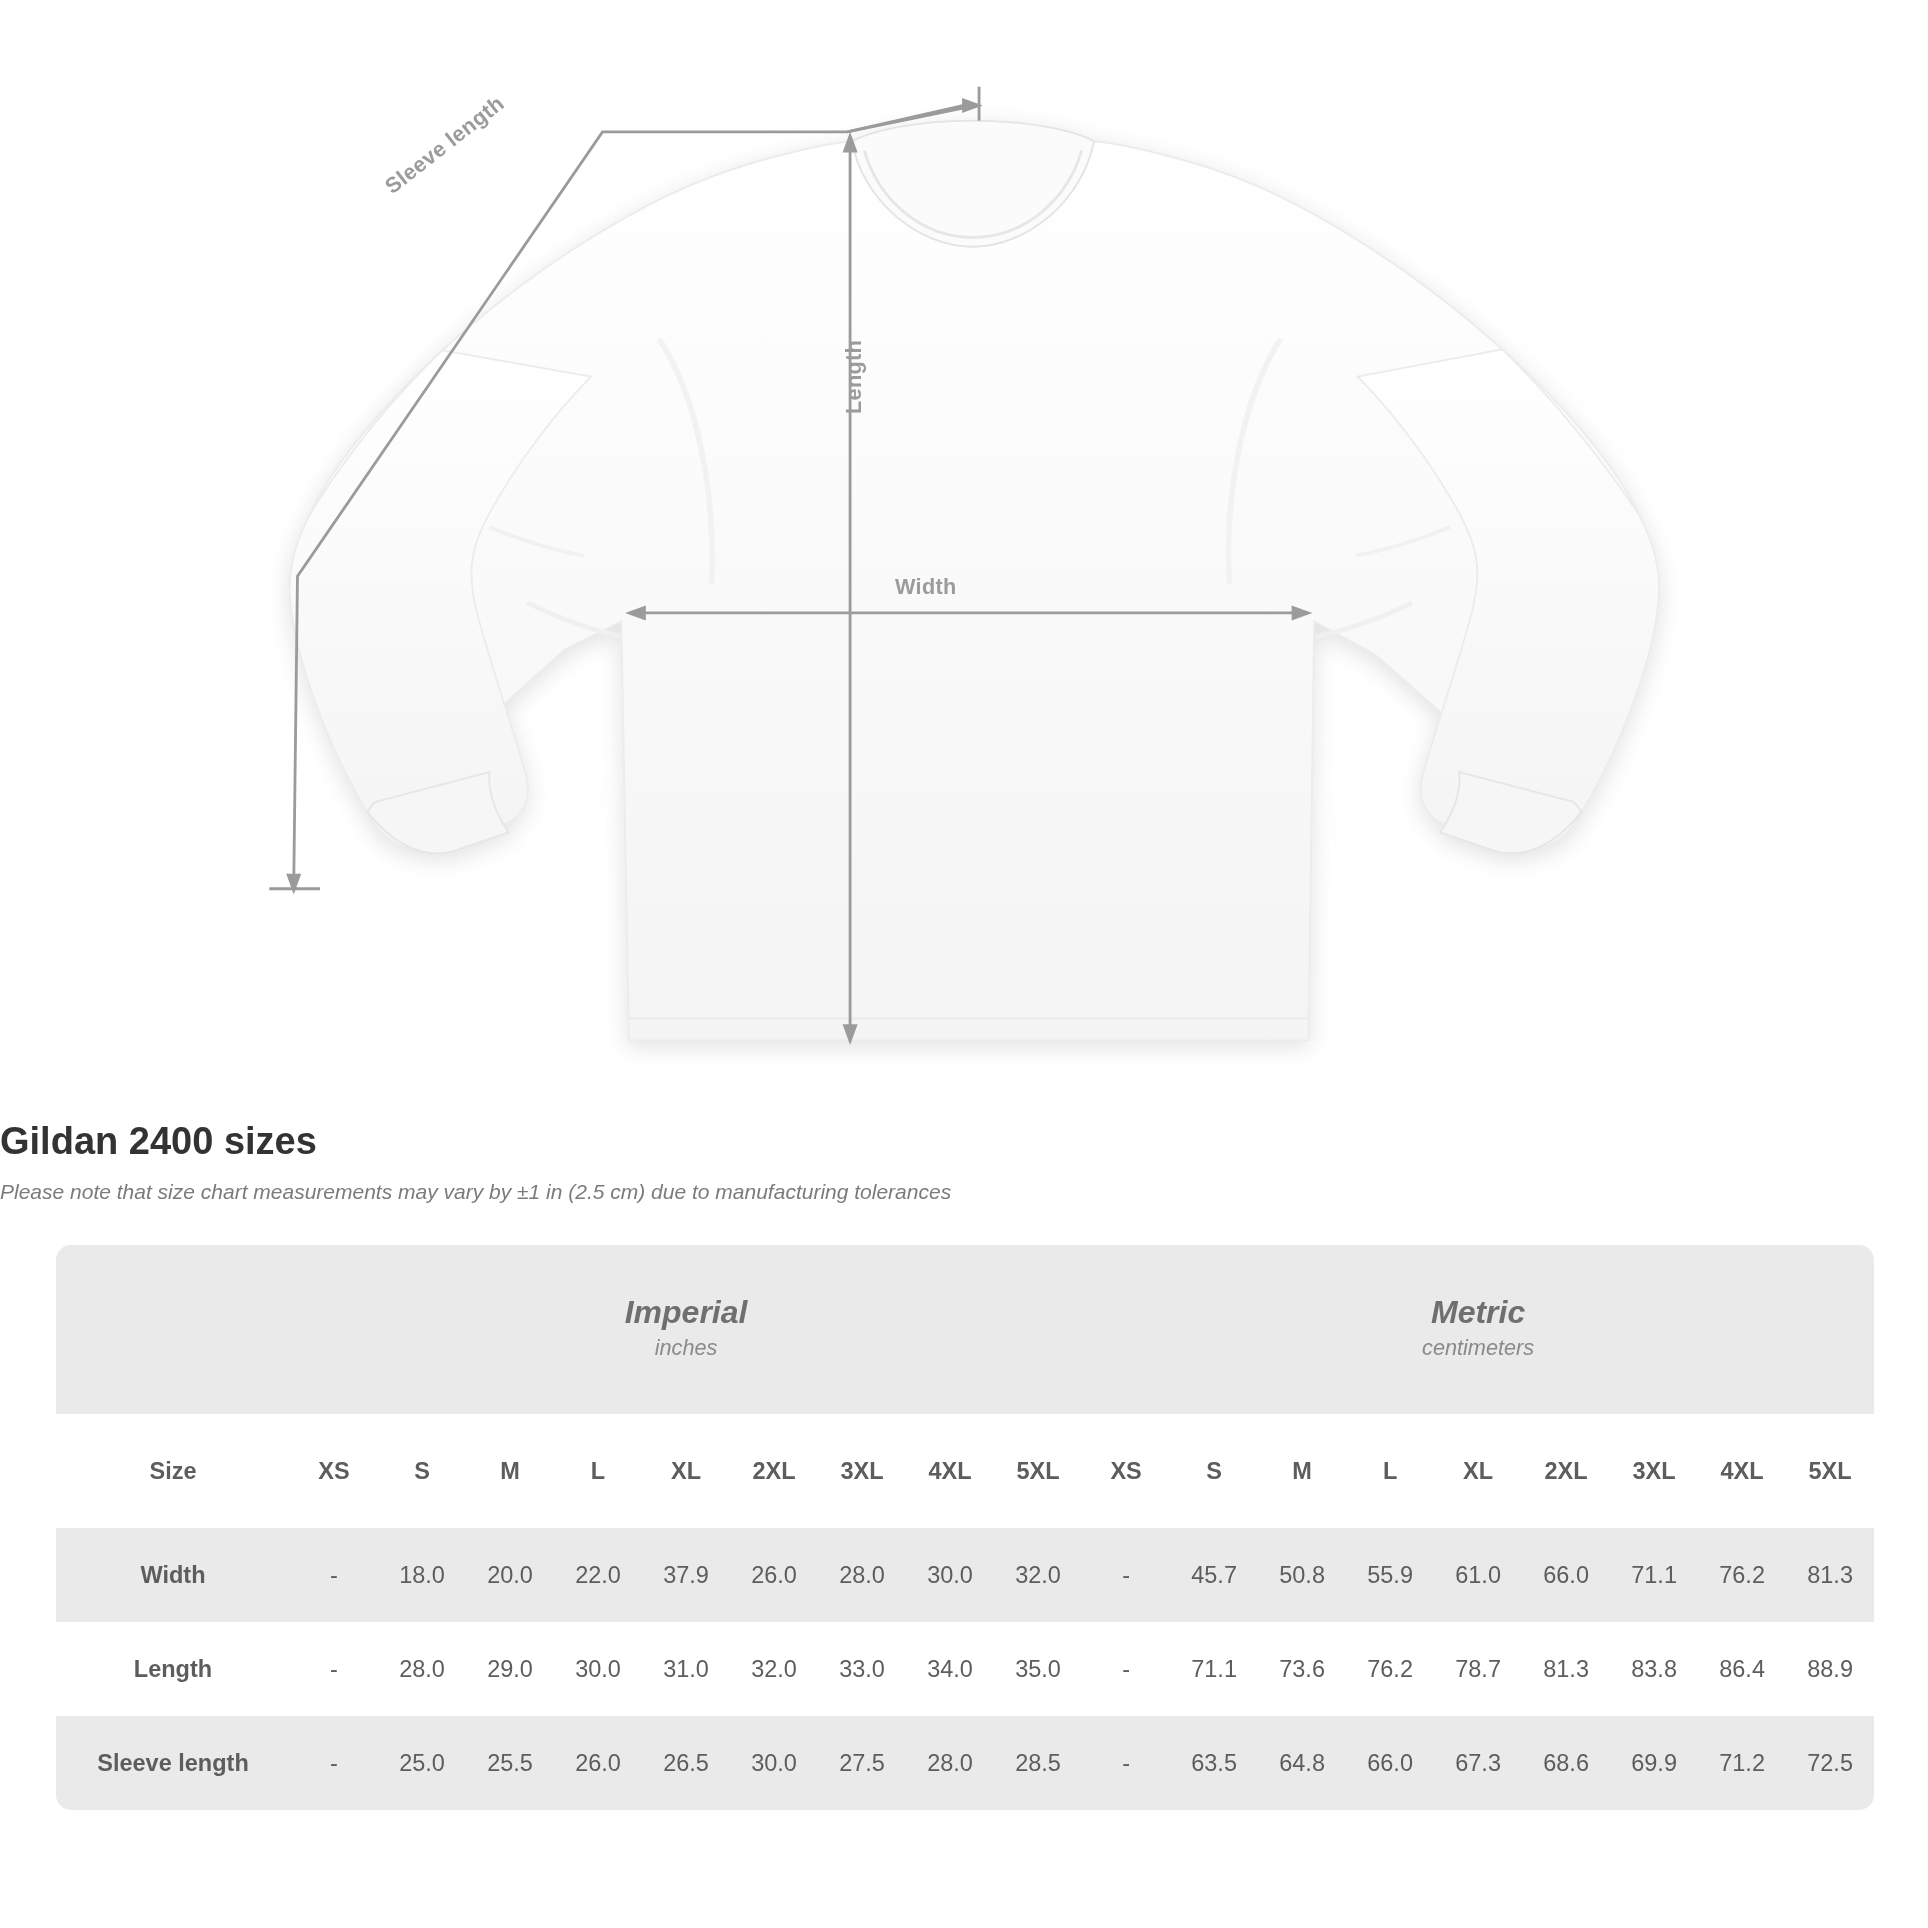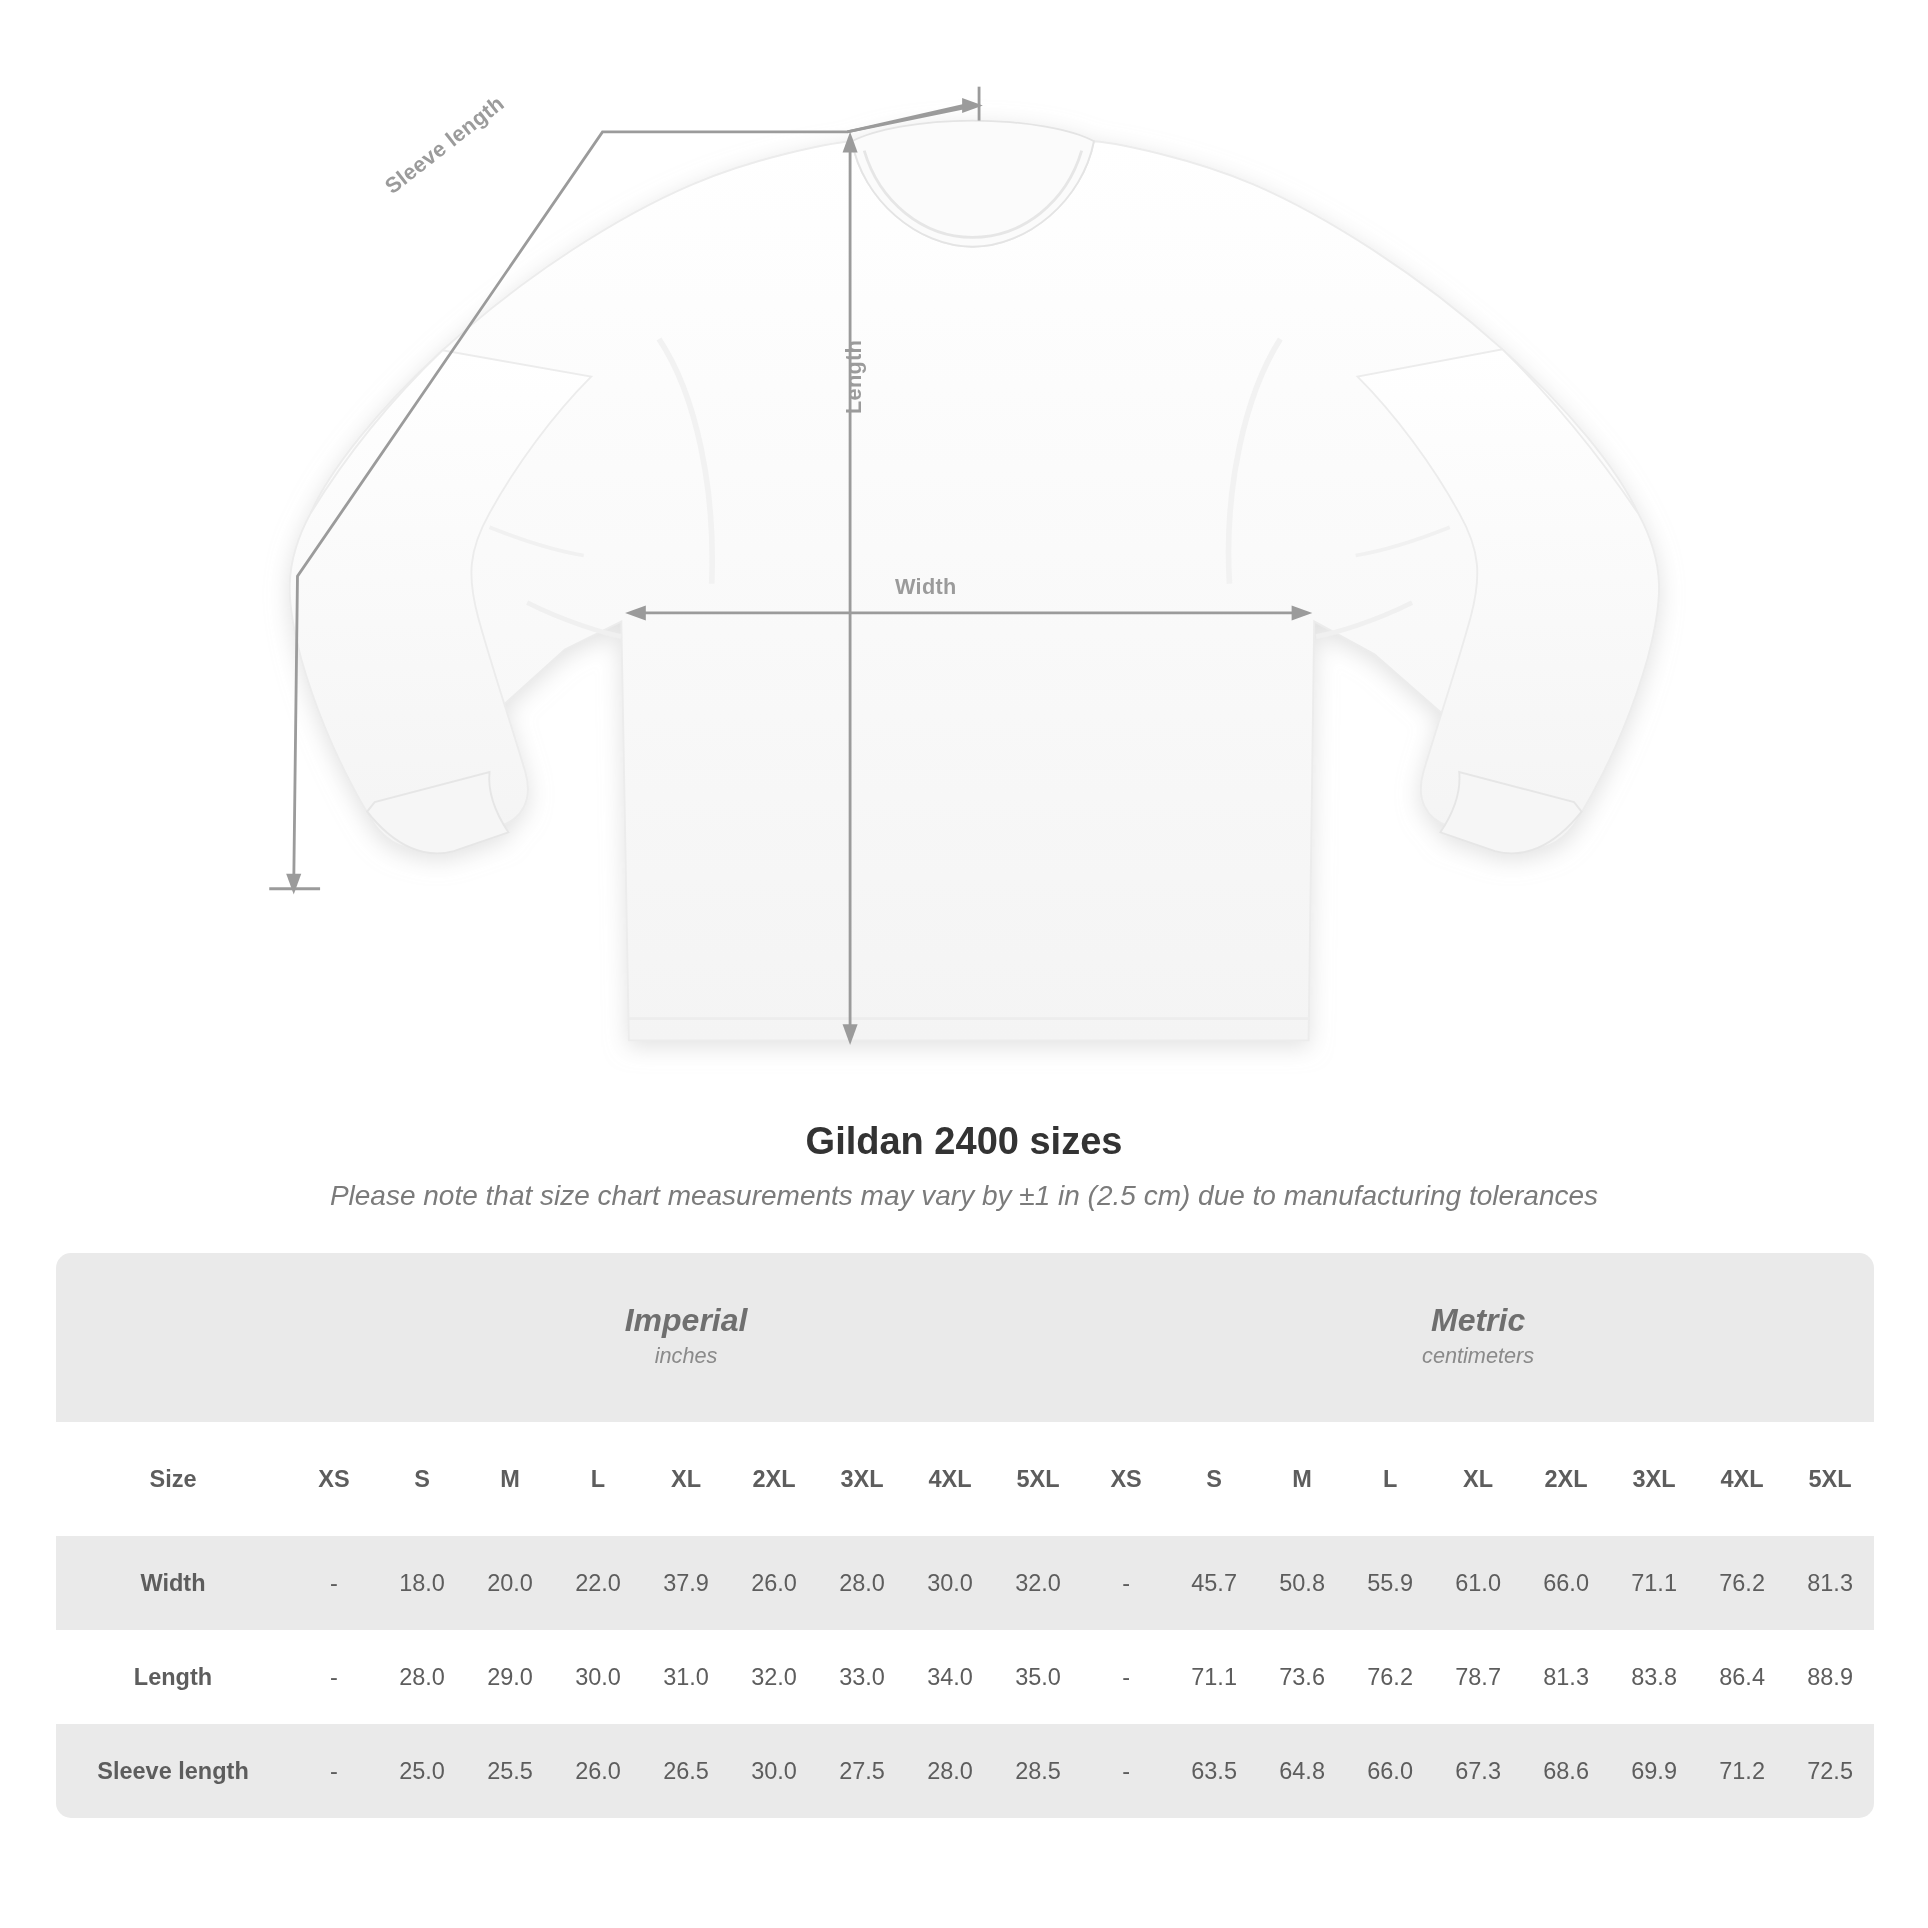--- a/index.html
+++ b/index.html
@@ -50,34 +50,34 @@
   }
   .label-sleeve {
     left: 380px;
     top: 179px;
     transform: rotate(-38deg);
     transform-origin: left top;
   }
 
   
   .title-block {
-    text-align: center;
+    text-align: left;
     margin-top: 9.4px;
   }
   .chart-title {
     font-size: 38px;
     font-weight: bold;
     color: #333333;
     margin: 0 0 17px 0;
   }
   .chart-note {
-    font-size: 28px;
+    font-size: 21px;
     font-style: italic;
     color: #7b7b7b;
-    margin: 16px;
+    margin: 0;
   }
 
   
   .table-wrap {
     margin: 41px 56px 0 56px;
   }
   table.size-table {
     border-collapse: collapse;
     width: 1815px;
     table-layout: fixed;

